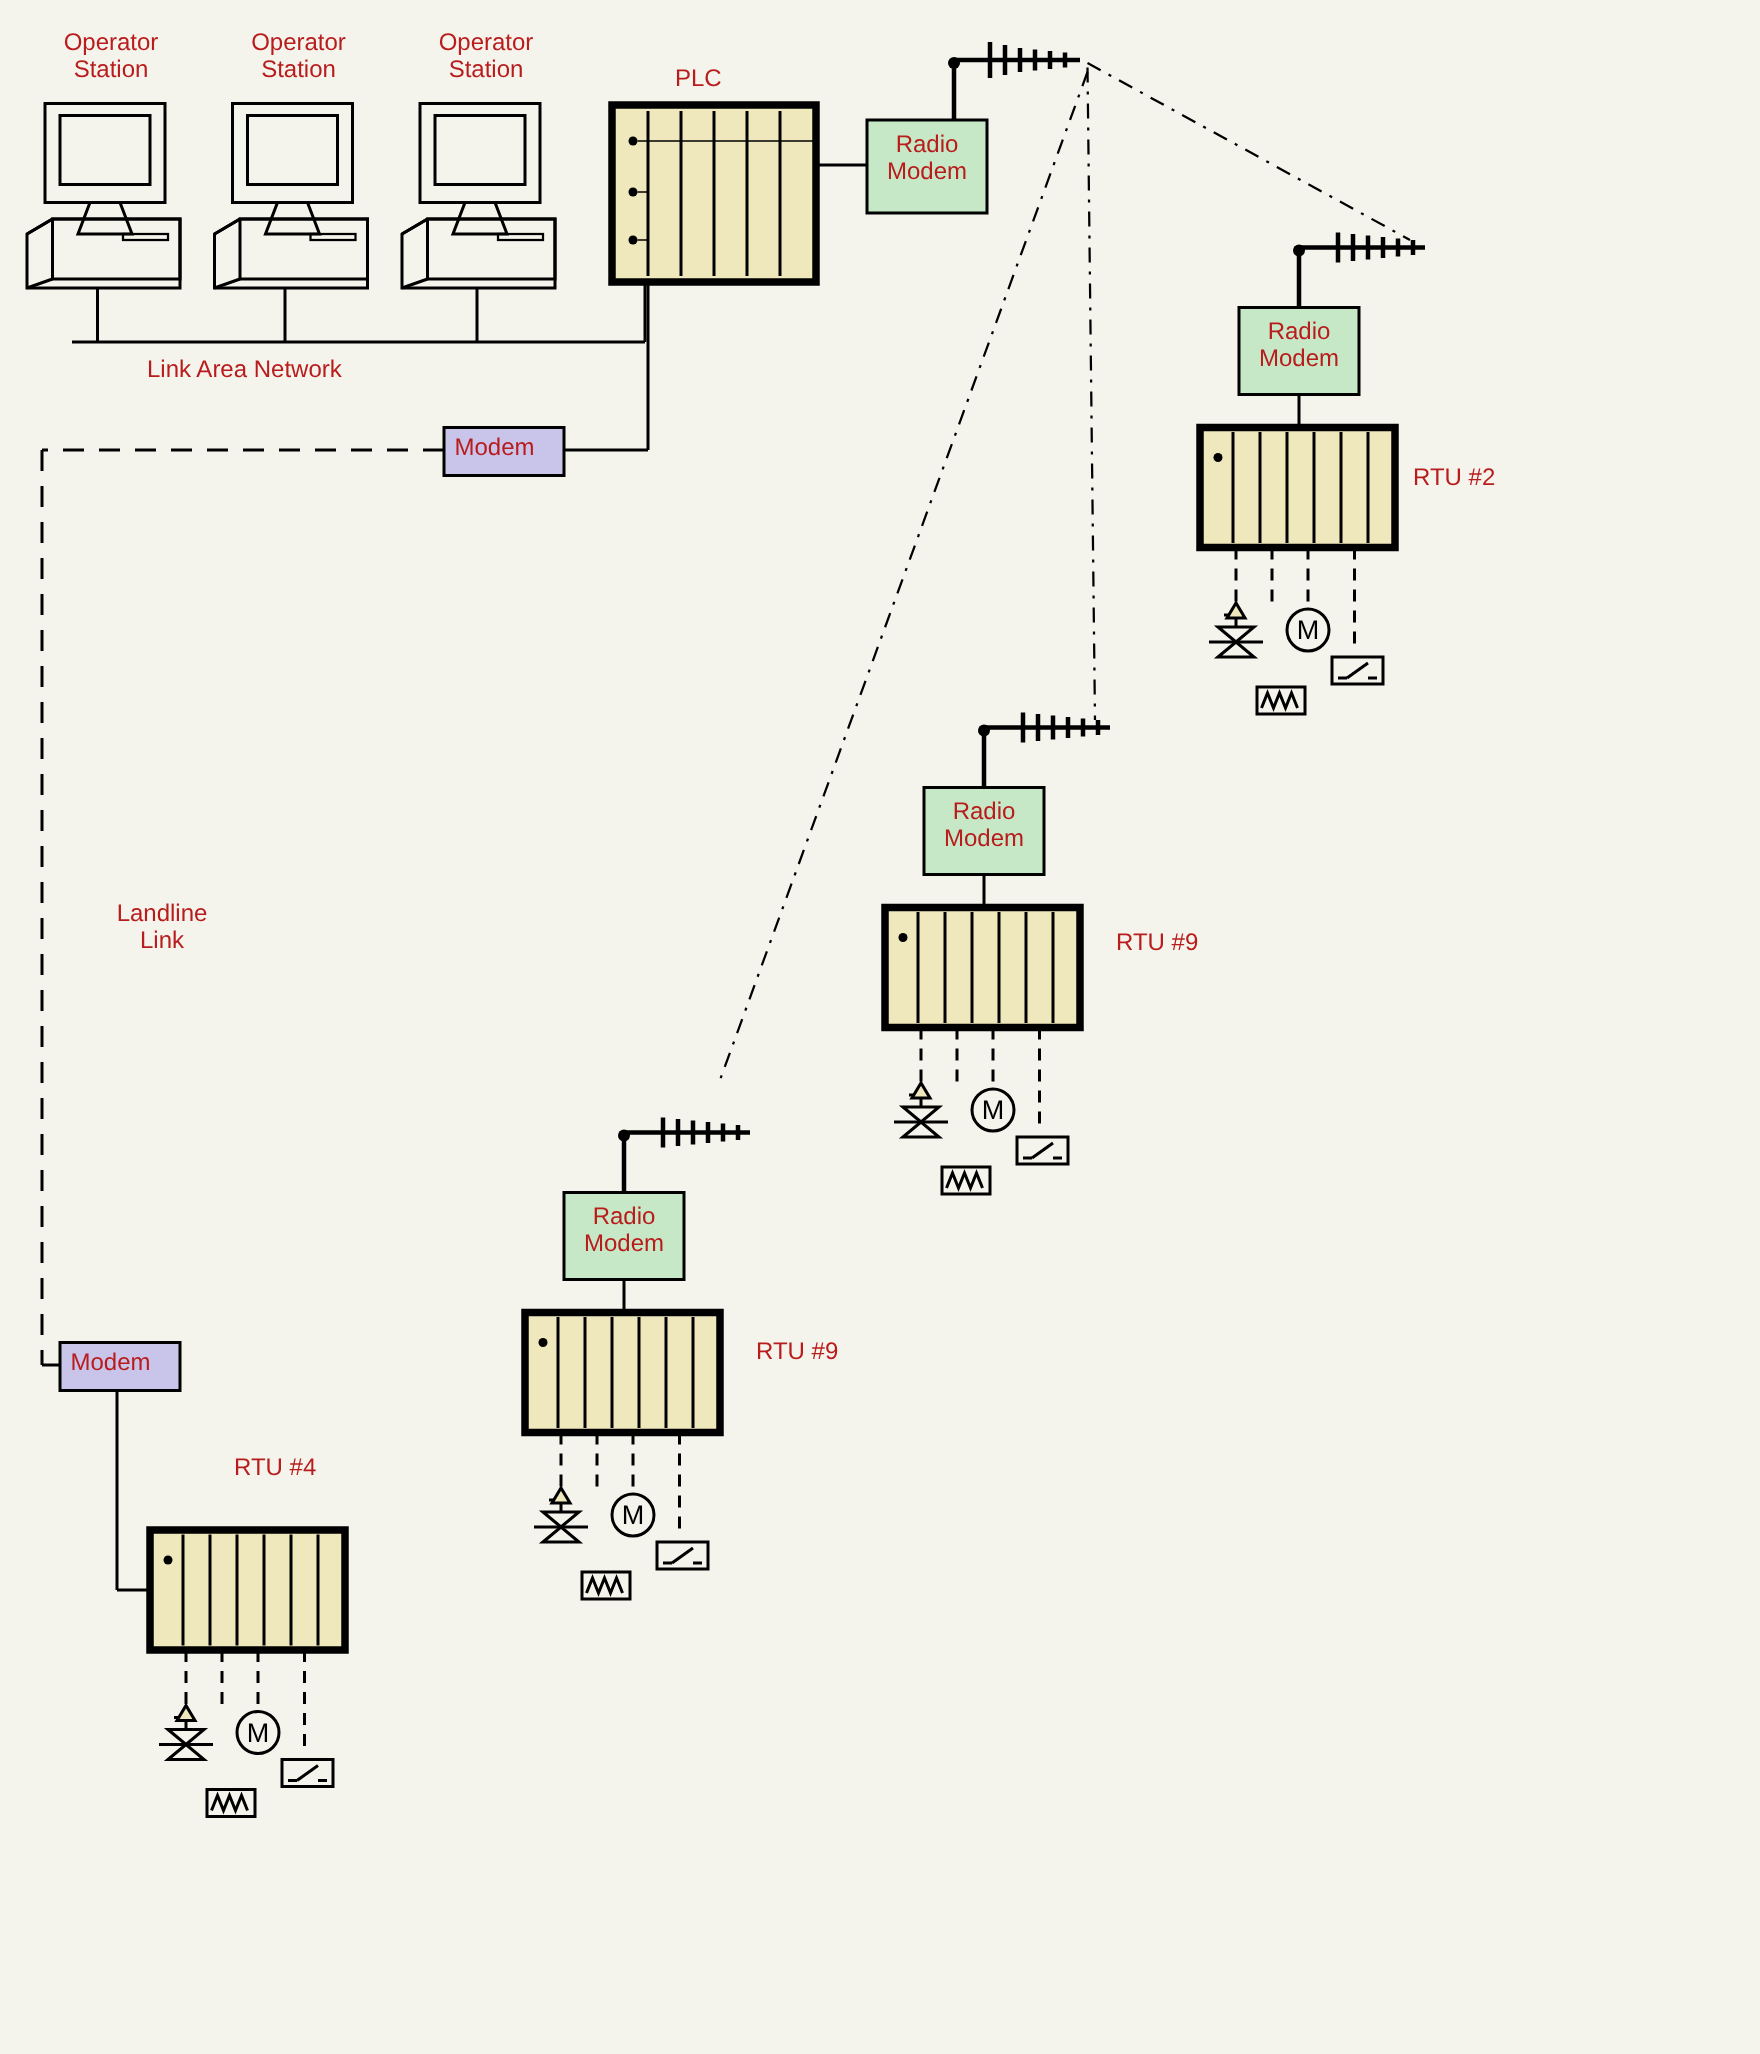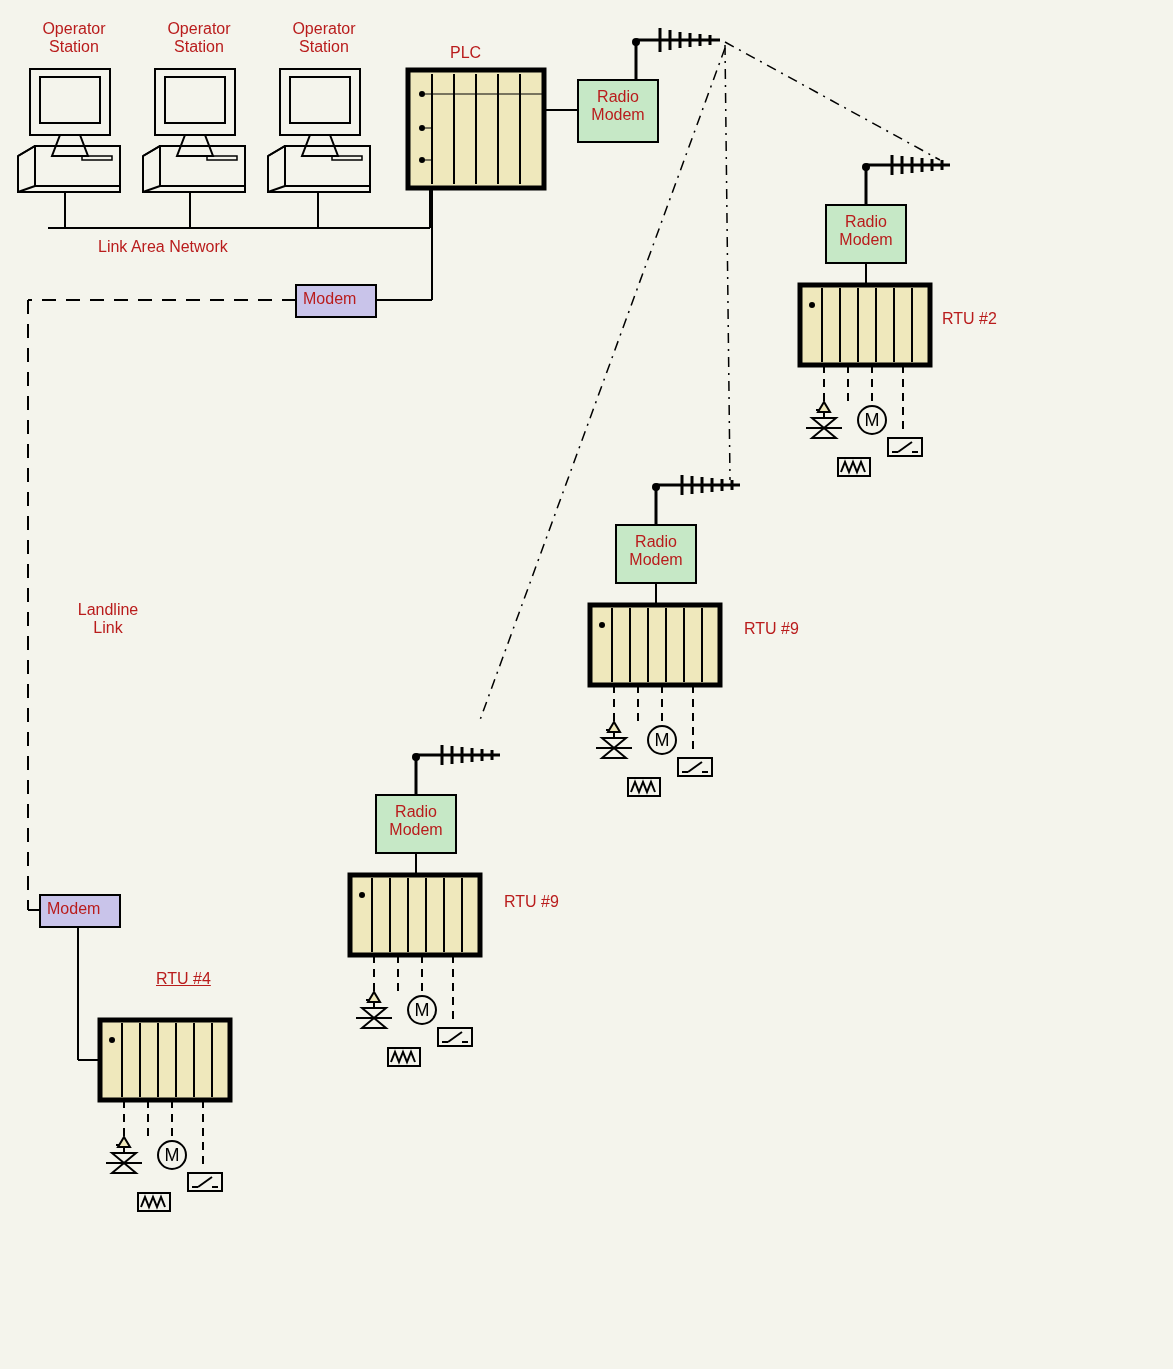--- a/index.html
+++ b/index.html
@@ -325,13 +325,13 @@
 <div class="lbl" style="left:830px; top:213px; width:72px;">Radio
 Modem</div>
 <div class="lbl" style="left:620px; top:533px; width:72px;">Radio
 Modem</div>
 <div class="lbl" style="left:380px; top:803px; width:72px;">Radio
 Modem</div>
 
 <div class="lbl" style="left:942px; top:310px;">RTU #2</div>
 <div class="lbl" style="left:744px; top:620px;">RTU #9</div>
 <div class="lbl" style="left:504px; top:893px;">RTU #9</div>
-<div class="lbl" style="left:156px; top:970px;text-decoration:underline;">RTU #4</div>
+<div class="lbl" style="left:156px; top:970px;">RTU #4</div>
 
 </body></html>

